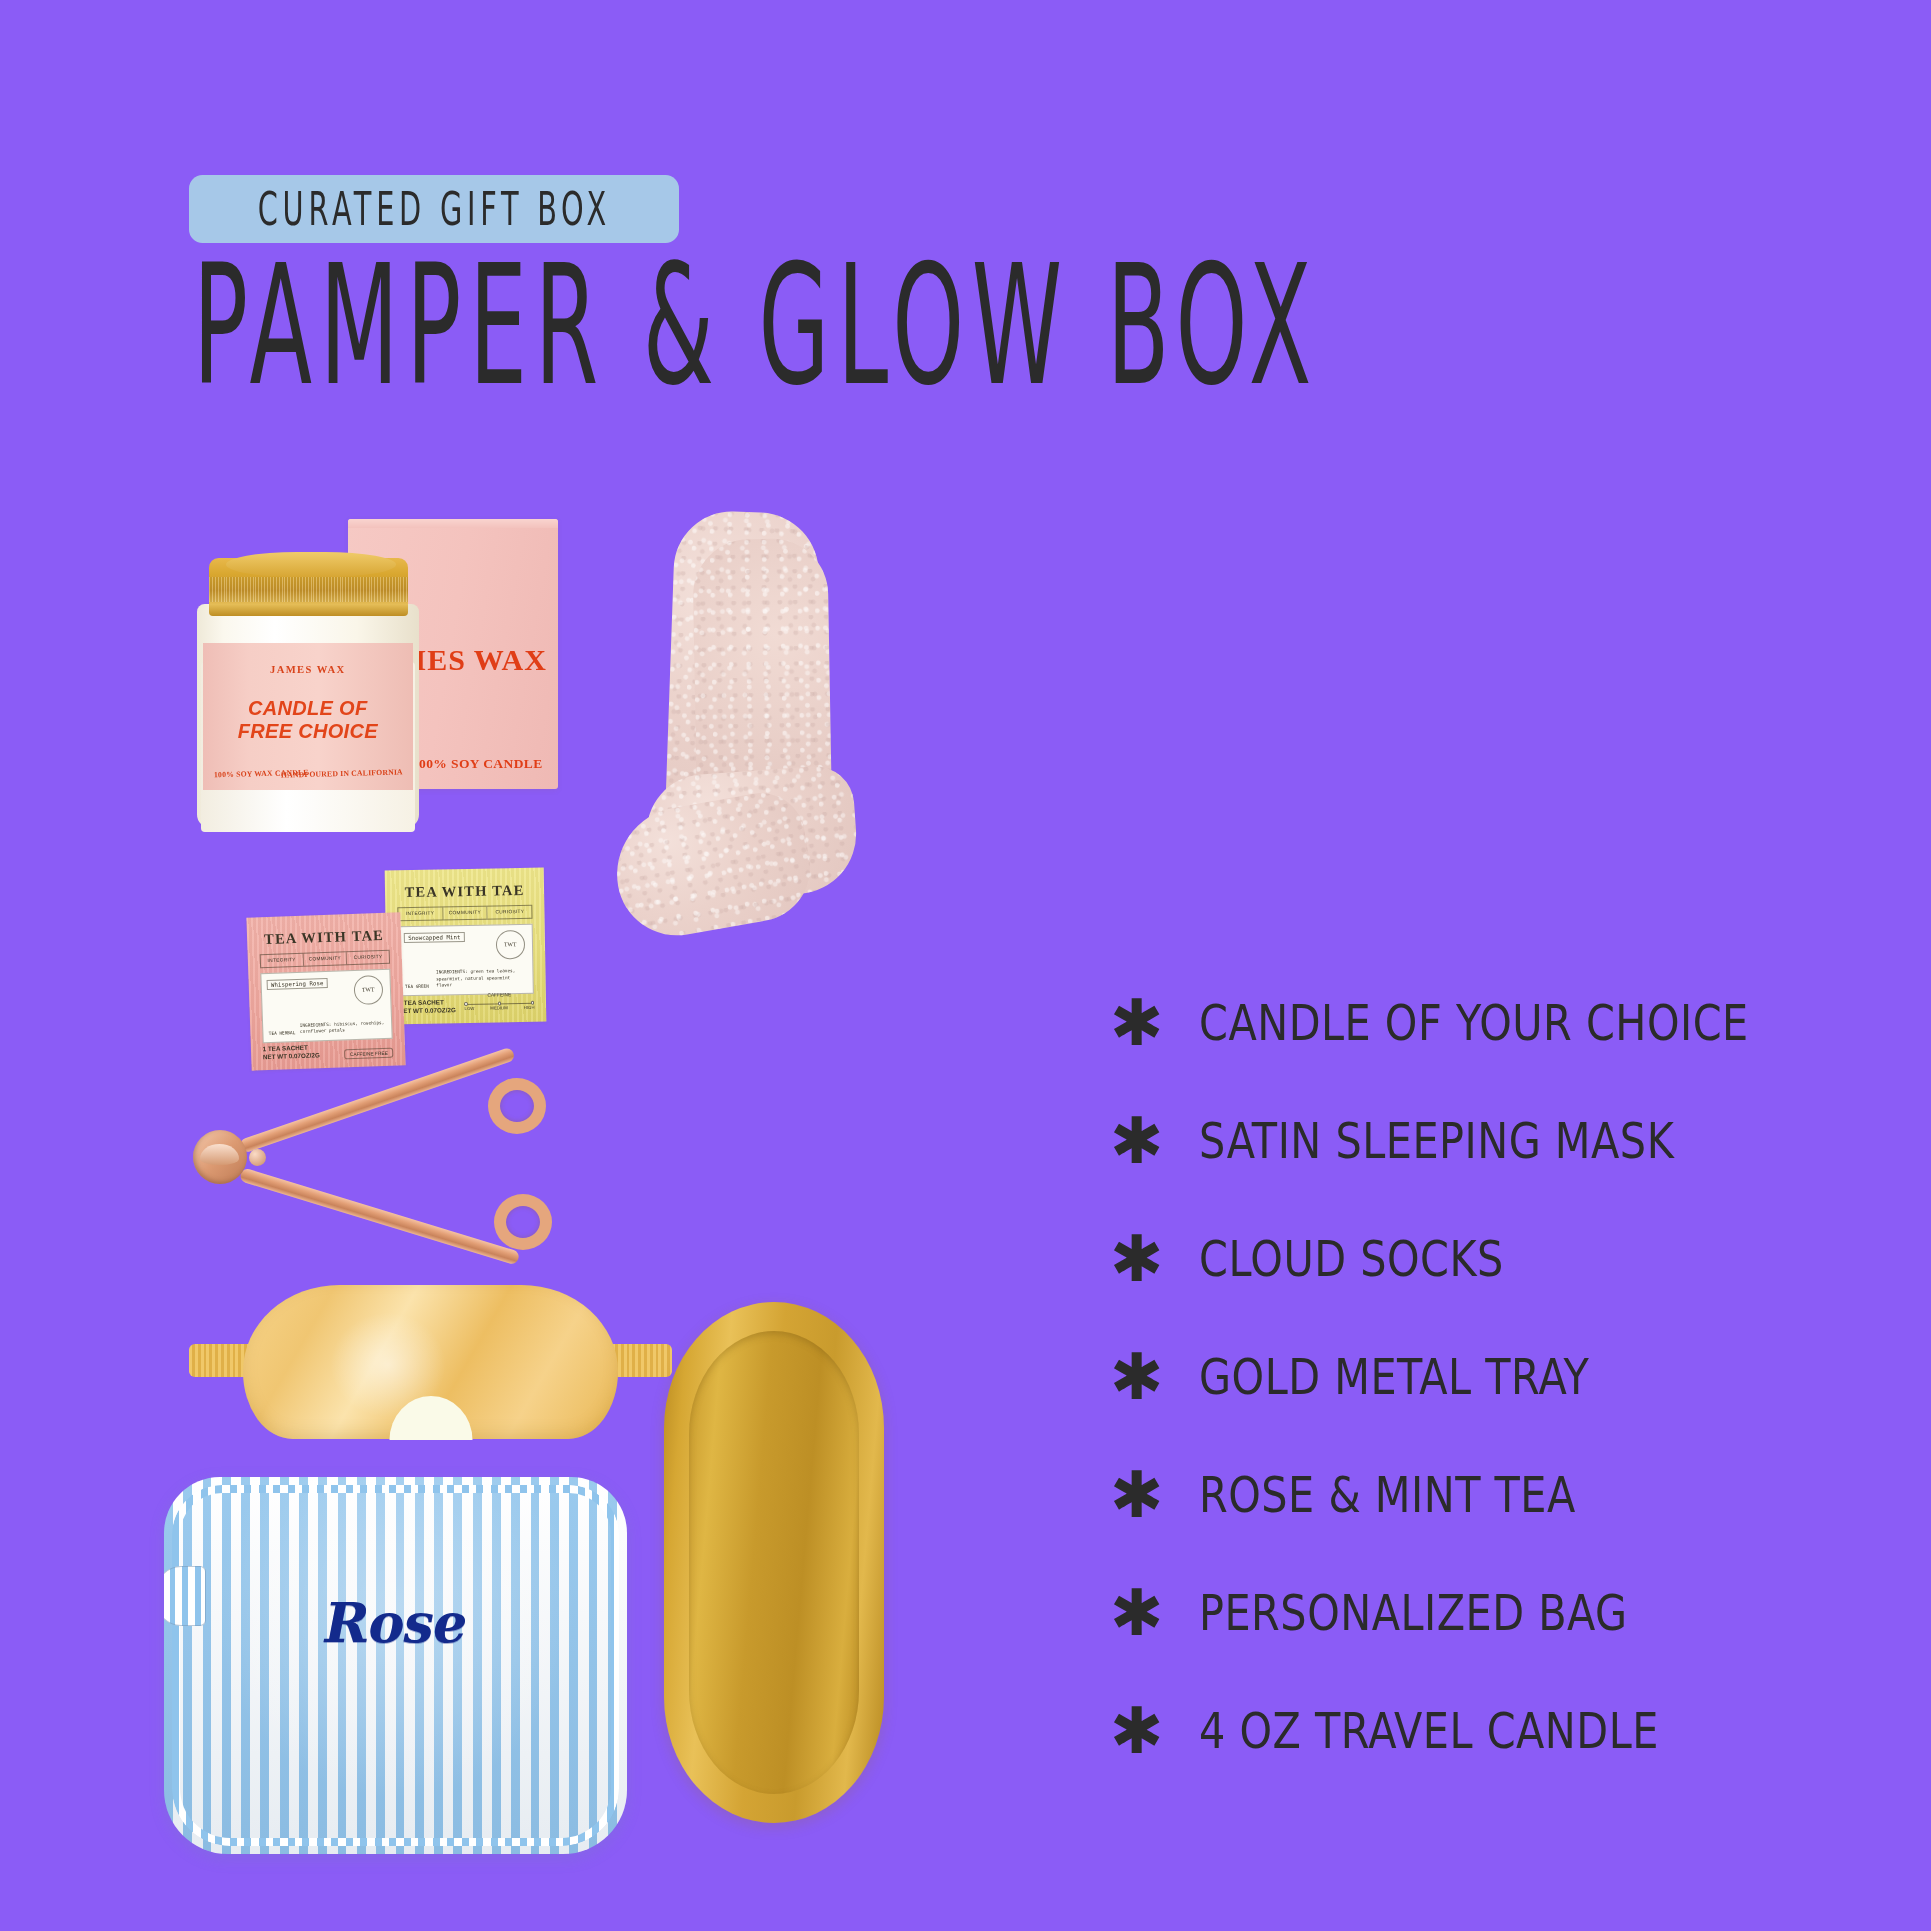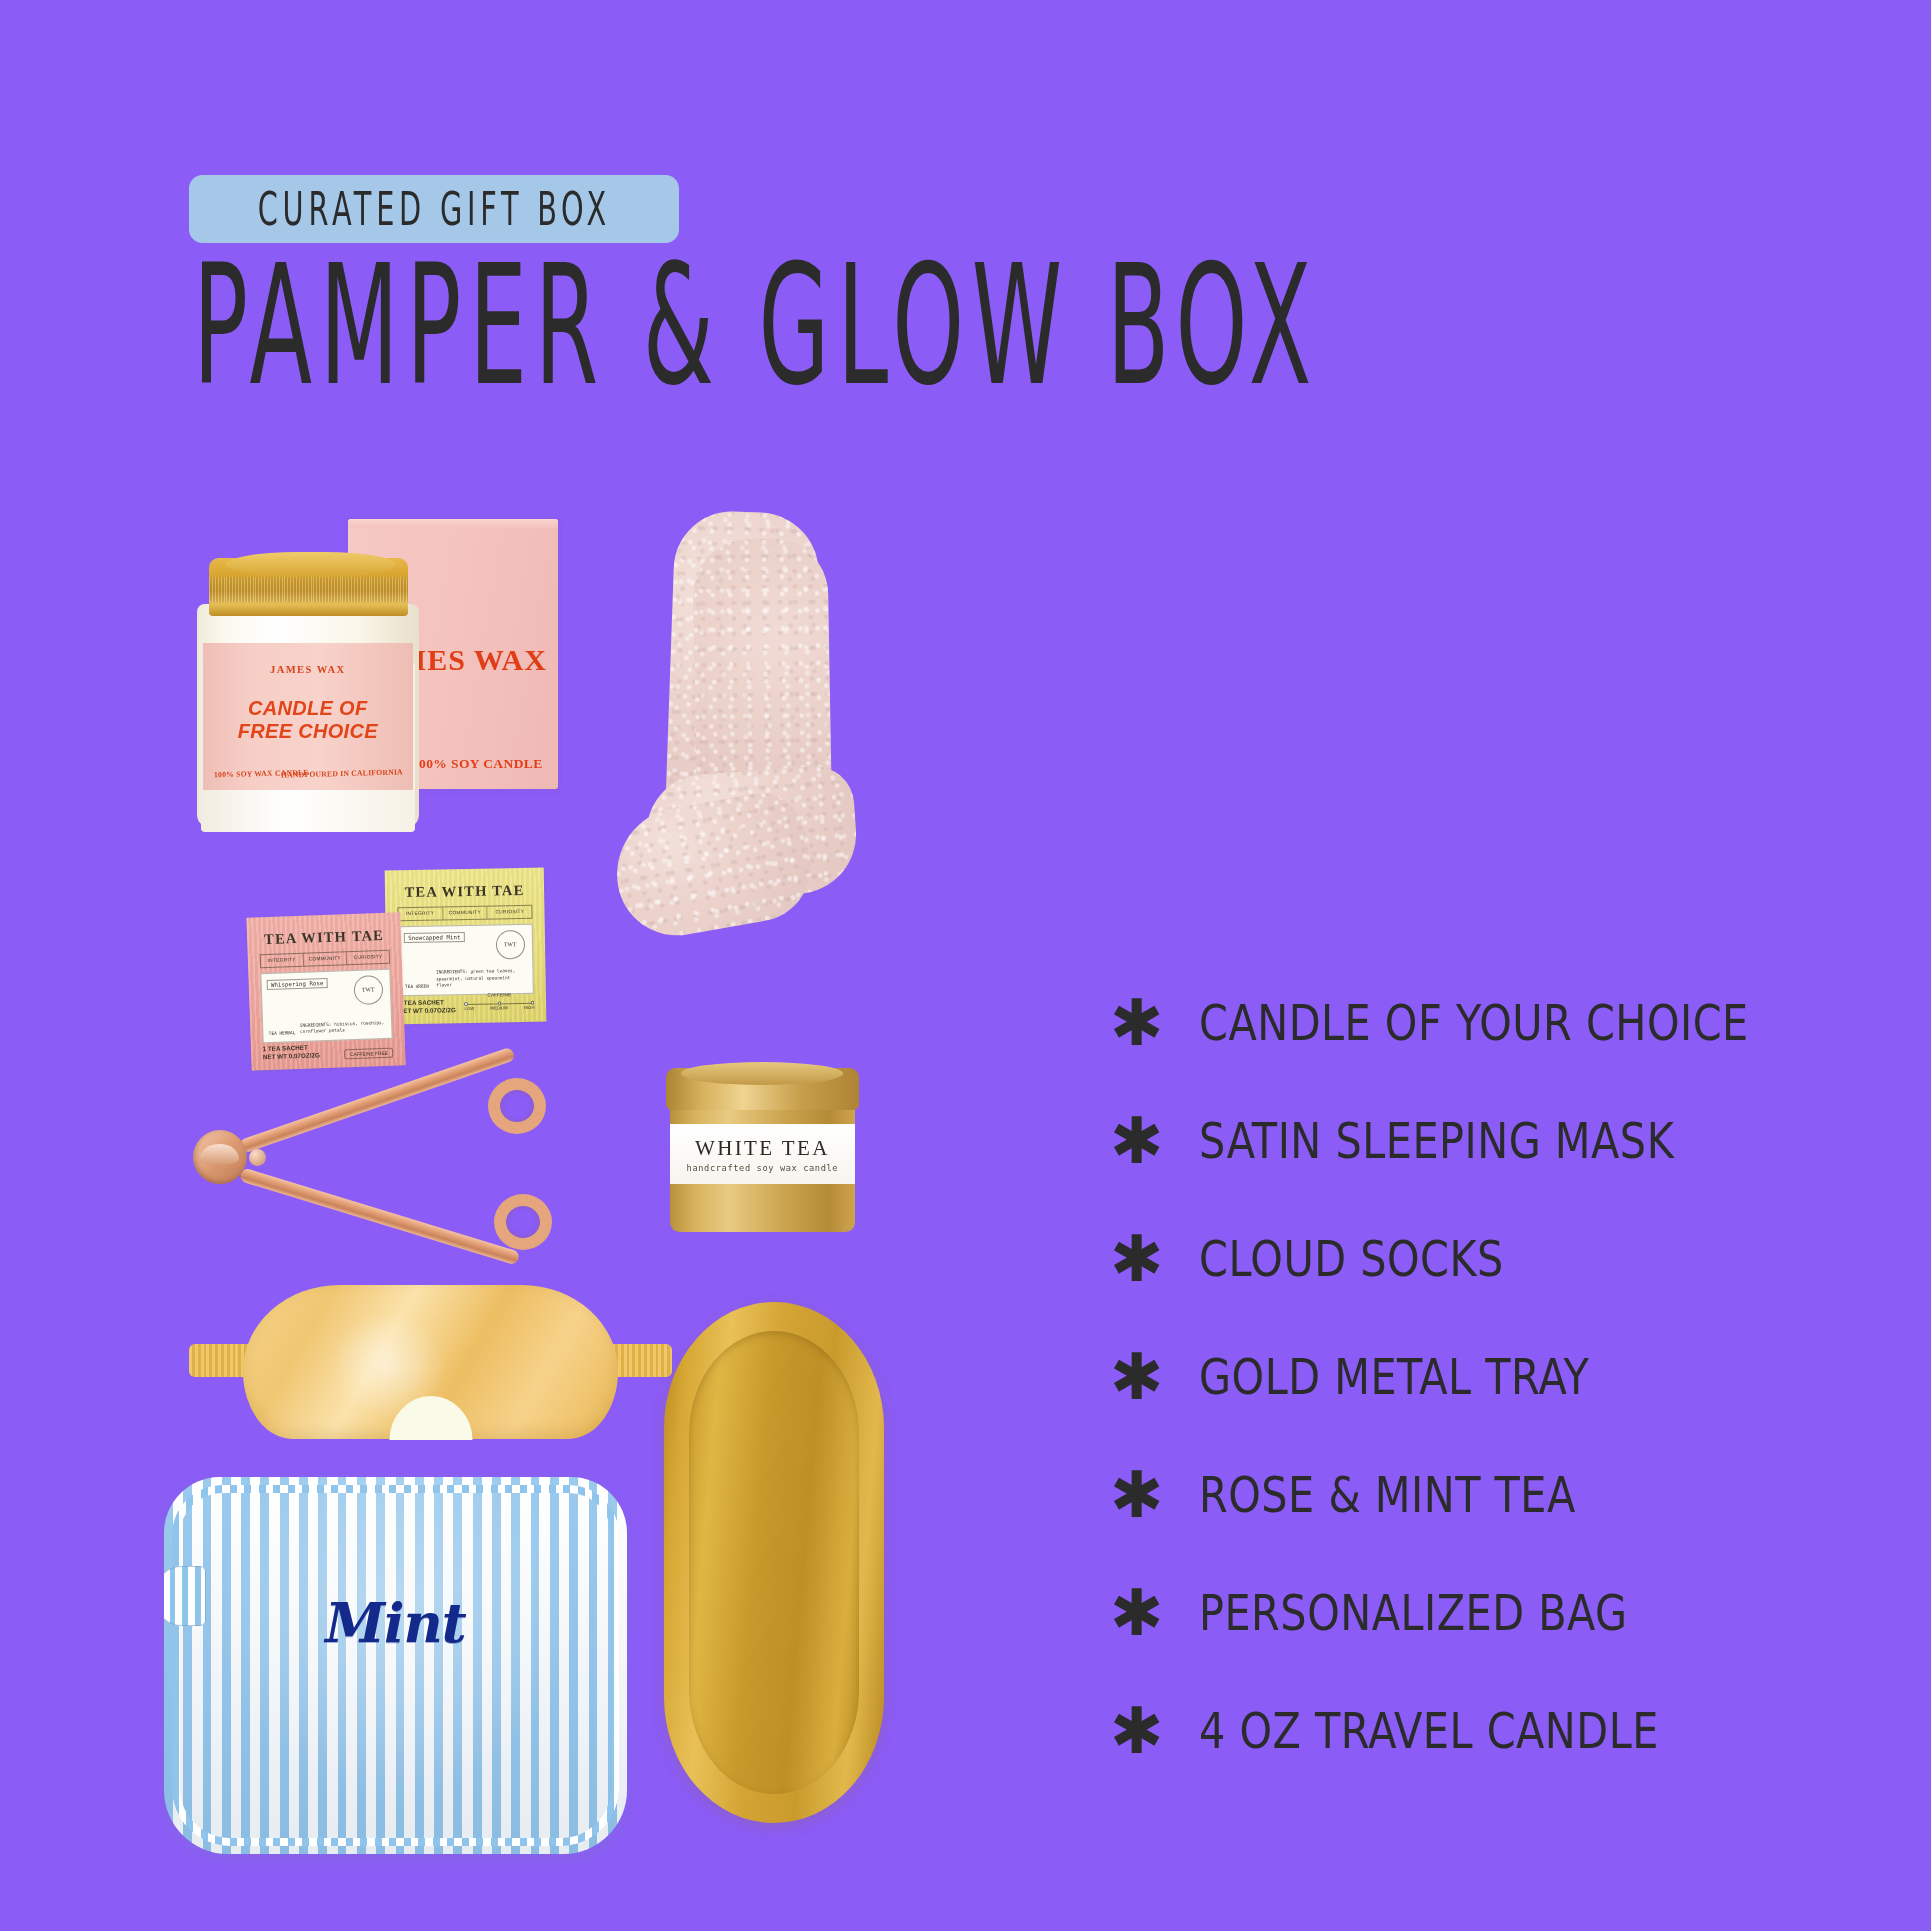--- a/index.html
+++ b/index.html
@@ -576,48 +576,39 @@
 
     <div class="trimmer">
       <div class="tr-arm tr-arm1"></div>
       <div class="tr-arm tr-arm2"></div>
       <div class="tr-ring tr-ring1"></div>
       <div class="tr-ring tr-ring2"></div>
       <div class="tr-head"></div>
       <div class="tr-pivot"></div>
     </div>
 
-    <div class="tin">
-      <div class="tin-body"></div>
-      <div class="tin-rim"></div>
-      <div class="tin-top"></div>
-      <div class="tin-label">
-        <div class="tin-title">WHITE TEA</div>
-        <div class="tin-sub">handcrafted soy wax candle</div>
-      </div>
-    </div>
 
     <div class="mask">
       <div class="mask-strapL"></div>
       <div class="mask-strapR"></div>
       <div class="mask-body">
         <div class="mask-sheen"></div>
         <div class="mask-notch"></div>
       </div>
     </div>
 
     <div class="tray">
       <div class="tray-inner"></div>
     </div>
 
     <div class="bag">
       <div class="bag-shade"></div>
       <div class="bag-piping"></div>
       <div class="bag-zip"></div>
-      <div class="bag-name">Mint</div>
+      <div class="bag-name">Rose</div>
     </div>
 
   </div>
 
 
   <div class="includes-list">
     <div class="inc-item">
       <span class="inc-star">✱</span>
       <span class="inc-label">CANDLE OF YOUR CHOICE</span>
     </div>

